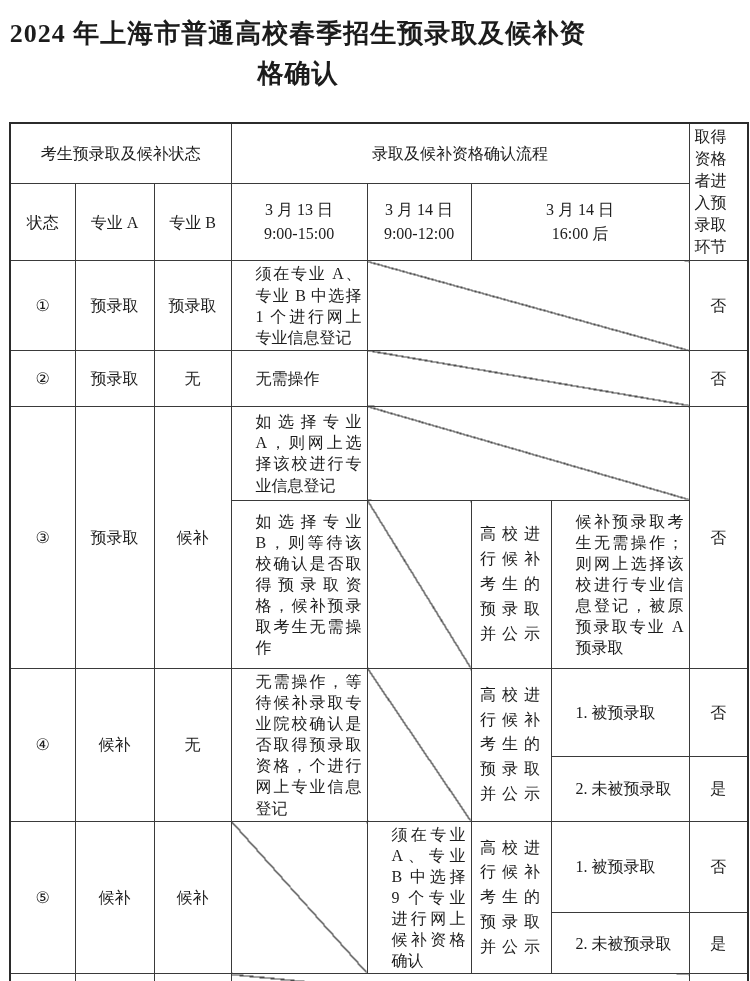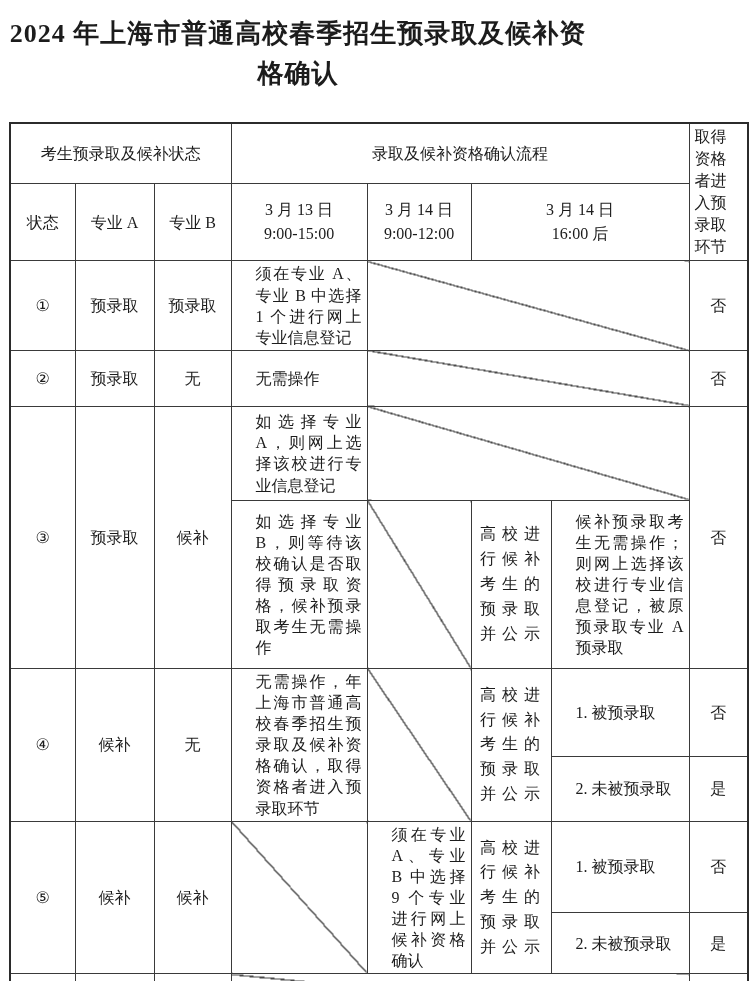--- a/index.html
+++ b/index.html
@@ -133,21 +133,21 @@
       <td class="txt">如选择专业 B，则等待该校确认是否取得预录取资格，候补预录取考生无需操作</td>
       <td class="diag"></td>
       <td class="spread">高校进行候补考生的预录取并公示</td>
       <td class="txt">候补预录取考生无需操作；则网上选择该校进行专业信息登记，被原预录取专业 A 预录取</td>
     </tr>
 
     <tr style="height:85px">
       <td rowspan="2" class="center">④</td>
       <td rowspan="2" class="center">候补</td>
       <td rowspan="2" class="center">无</td>
-      <td rowspan="2" class="txt">无需操作，年上海市普通高校春季招生预录取及候补资格确认，取得资格者进入预录取环节</td>
+      <td rowspan="2" class="txt">无需操作，等待候补录取专业院校确认是否取得预录取资格，个进行网上专业信息登记</td>
       <td rowspan="2" class="diag"></td>
       <td rowspan="2" class="spread">高校进行候补考生的预录取并公示</td>
       <td class="txt">1. 被预录取</td>
       <td class="center">否</td>
     </tr>
 
     <tr style="height:62px">
       <td class="txt">2. 未被预录取</td>
       <td class="center">是</td>
     </tr>

